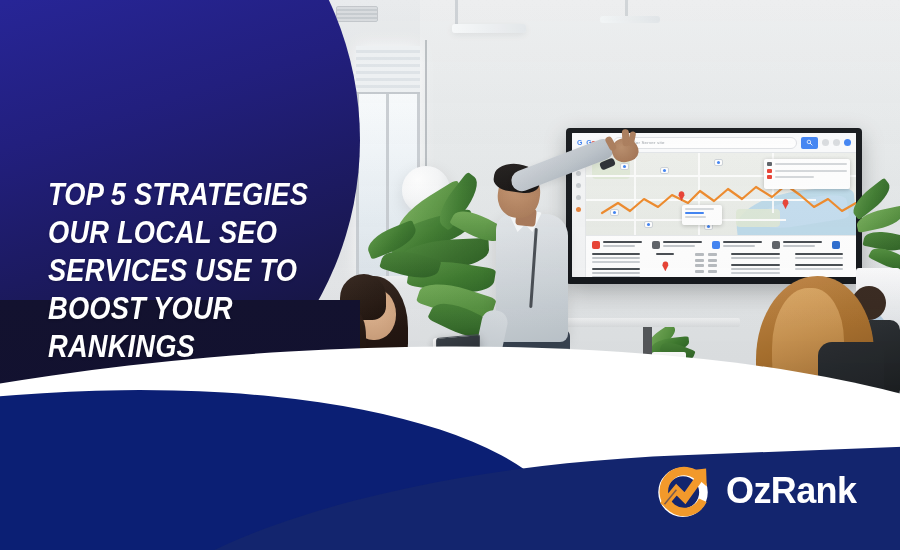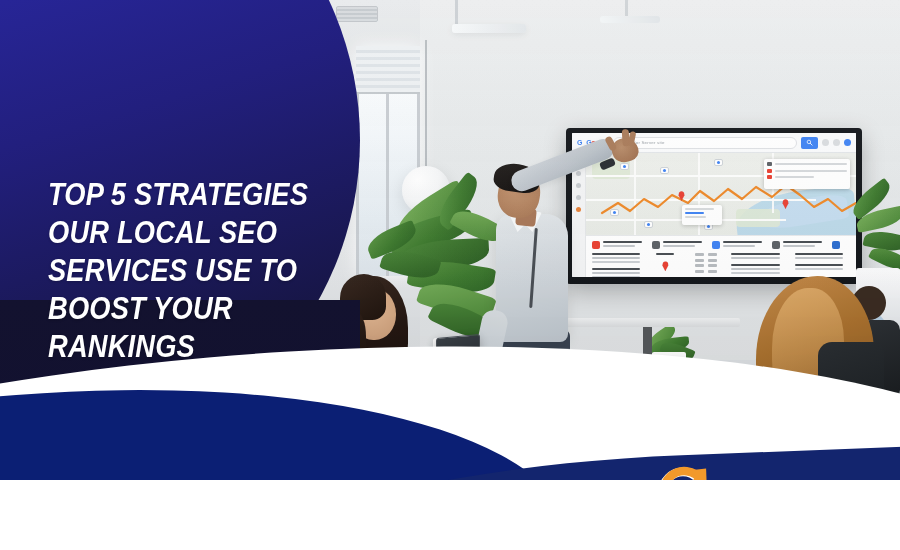--- a/index.html
+++ b/index.html
@@ -7,21 +7,21 @@
 
   html, body {
     width:900px; height:550px;
     background:#ffffff;
     font-family:"Liberation Sans", sans-serif;
     overflow:hidden;
   }
 
   #banner {
     position:relative;
-    width:900px; height:480px;
+    width:900px; height:550px;
     overflow:hidden;
     background:#e9ecef;
   }
 
   
   .photo {
     position:absolute; inset:0;
     overflow:hidden;
     background:
       
@@ -929,16 +929,17 @@
 
         <path d="M 78 34 A 31 31 0 1 0 80 64" fill="none" stroke="#f2992b" stroke-width="13" stroke-linecap="butt"></path>
 
         <path d="M 20 72 L 40 48 L 53 61 L 78 26" fill="none" stroke="#f2992b" stroke-width="12" stroke-linejoin="miter" stroke-linecap="butt"></path>
         <polygon points="85,16 86,43 58,19" fill="#f2992b"></polygon>
 
         <path d="M 22 70 L 40 48" fill="none" stroke="#13256e" stroke-width="2.2" opacity=".55"></path>
       </svg>
     </div>
     <div class="logo-text">
+      <span class="logo-name">OzRank</span>
     </div>
   </div>
 
 </div>
 
 </body></html>

